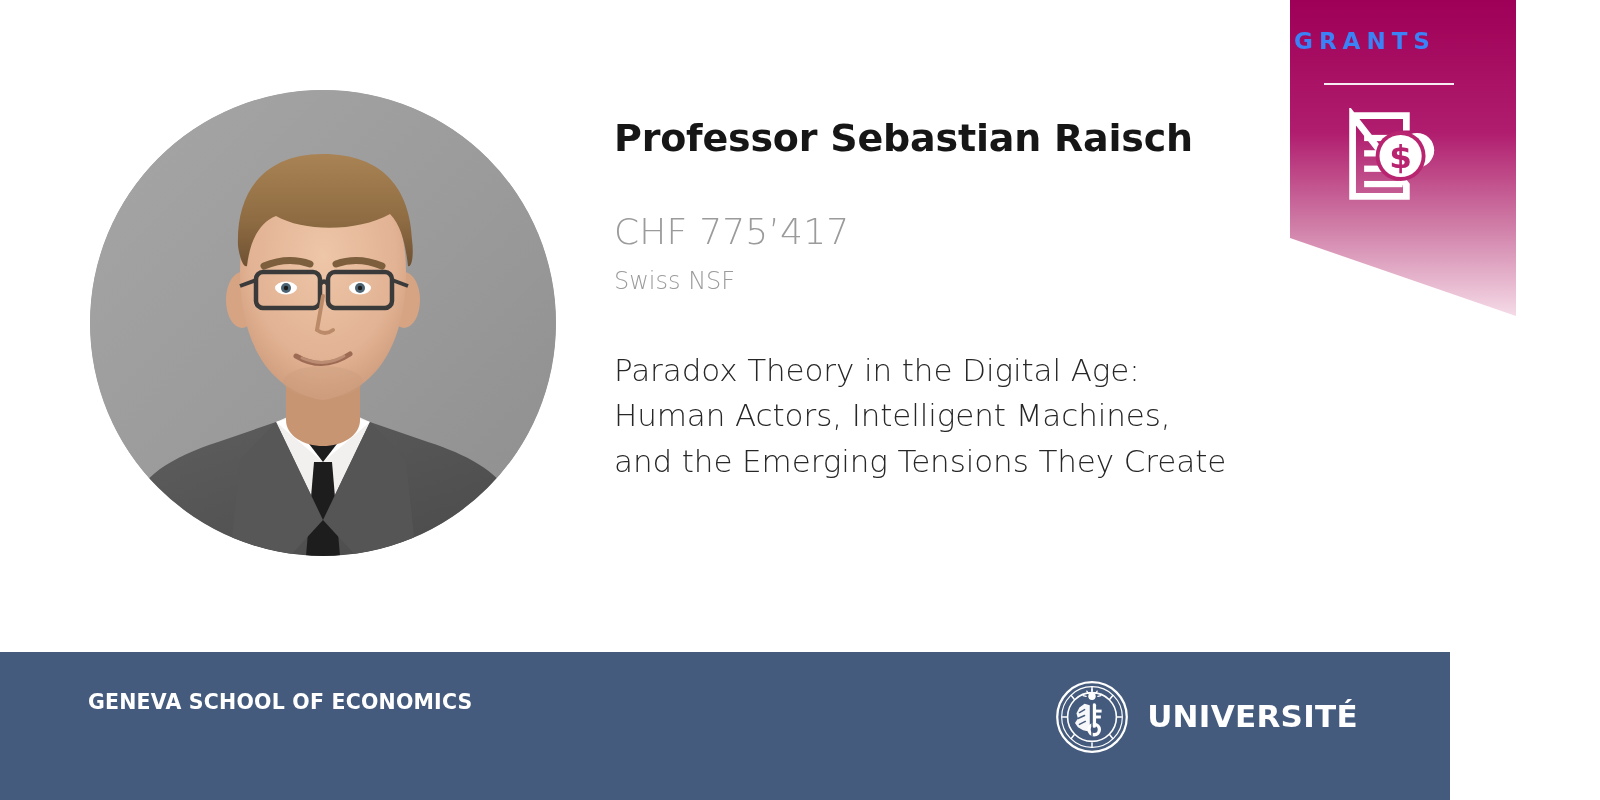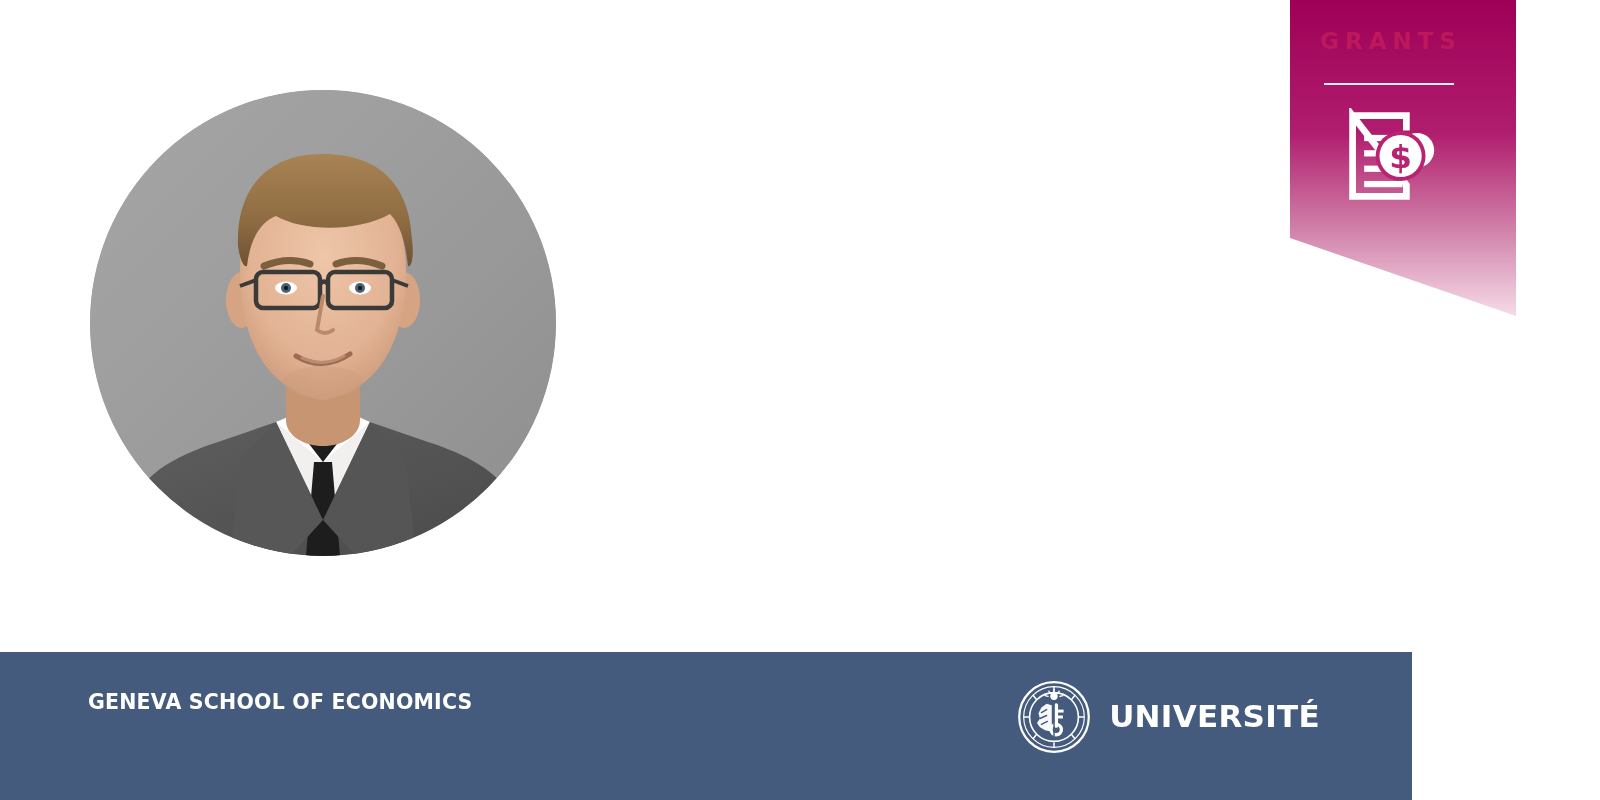--- a/index.html
+++ b/index.html
@@ -95,26 +95,26 @@
     left: 0; top: 0;
     width: 200px;
     height: 260px;
     pointer-events: none;
   }
   #ribbon-label {
     position: absolute;
     left: 0;
     top: 28px;
     width: 200px;
-    text-align: center;
+    text-align: left;
     font-family: "DejaVu Sans", sans-serif;
     font-size: 23px;
     font-weight: 700;
     letter-spacing: 6px;
-    color: #be185d;
+    color: #3b82f6;
     text-indent: 6px;
   }
   #ribbon-divider {
     position: absolute;
     left: 36px;
     top: 83px;
     width: 130px;
     height: 2px;
     background: #ffffff;
     opacity: 0.92;
@@ -128,20 +128,21 @@
   }
 
   
   #footer {
     position: absolute;
     left: 0;
     bottom: 0;
     width: 1412px;
     height: 148px;
     background: #455B7D;
+    padding-left: 38px;
   }
   #footer-school {
     position: absolute;
     left: 88px;
     top: 36px;
     font-family: "DejaVu Sans", sans-serif;
     font-size: 20.5px;
     font-weight: 700;
     color: #ffffff;
     line-height: 1.45;
@@ -248,20 +249,30 @@
         <path d="M 233 206 L 227 240 q 8 6 16 0" stroke="#bb8a69" stroke-width="4" fill="none" stroke-linecap="round"></path>
 
         <path d="M 206 266 q 27 16 54 -2" stroke="#9d6a53" stroke-width="5" fill="none" stroke-linecap="round"></path>
         <path d="M 212 268 q 22 10 42 -2" stroke="#c79b80" stroke-width="3" fill="none" stroke-linecap="round" opacity="0.7"></path>
 
         <ellipse cx="233" cy="292" rx="40" ry="16" fill="#c89a7b" opacity="0.35"></ellipse>
       </g>
     </svg>
   </div>
 
+  <div id="text-col">
+    <h1 id="person-name">Professor Sebastian Raisch</h1>
+    <div id="amount">CHF 775’417</div>
+    <div id="funder">Swiss NSF</div>
+    <div id="project-title">
+      <span class="tline">Paradox Theory in the Digital Age:</span>
+      <span class="tline">Human Actors, Intelligent Machines,</span>
+      <span class="tline">and the Emerging Tensions They Create</span>
+    </div>
+  </div>
 
   <div id="ribbon">
     <svg id="ribbon-svg" viewBox="0 0 230 318">
       <defs>
         <linearGradient id="ribbonGrad" x1="0" y1="0" x2="0" y2="1">
           <stop offset="0%" stop-color="#9E0057"></stop>
           <stop offset="42%" stop-color="#B01D6E"></stop>
           <stop offset="72%" stop-color="#D07FA8"></stop>
           <stop offset="100%" stop-color="#F5DBE7"></stop>
         </linearGradient>

